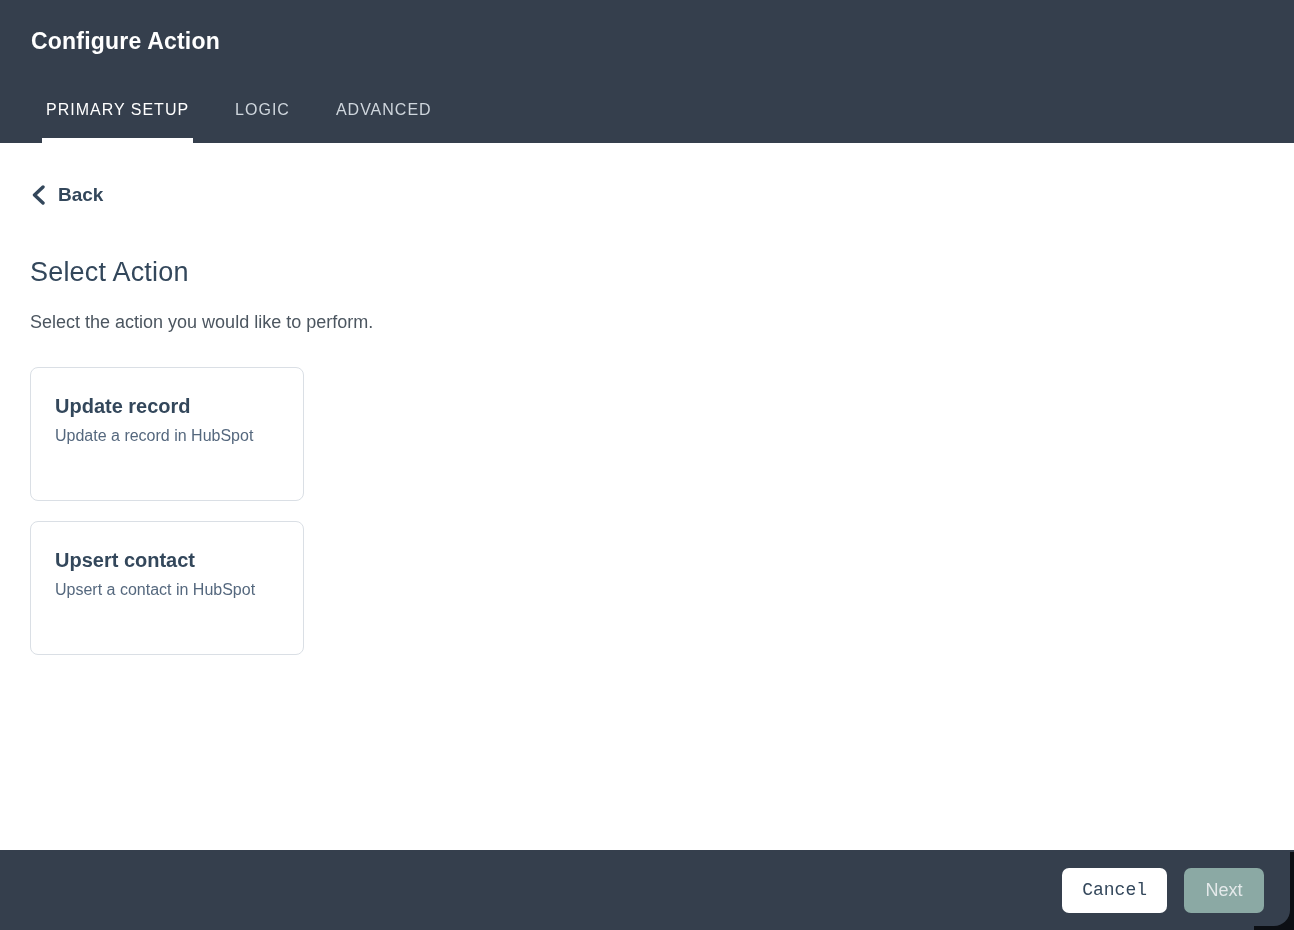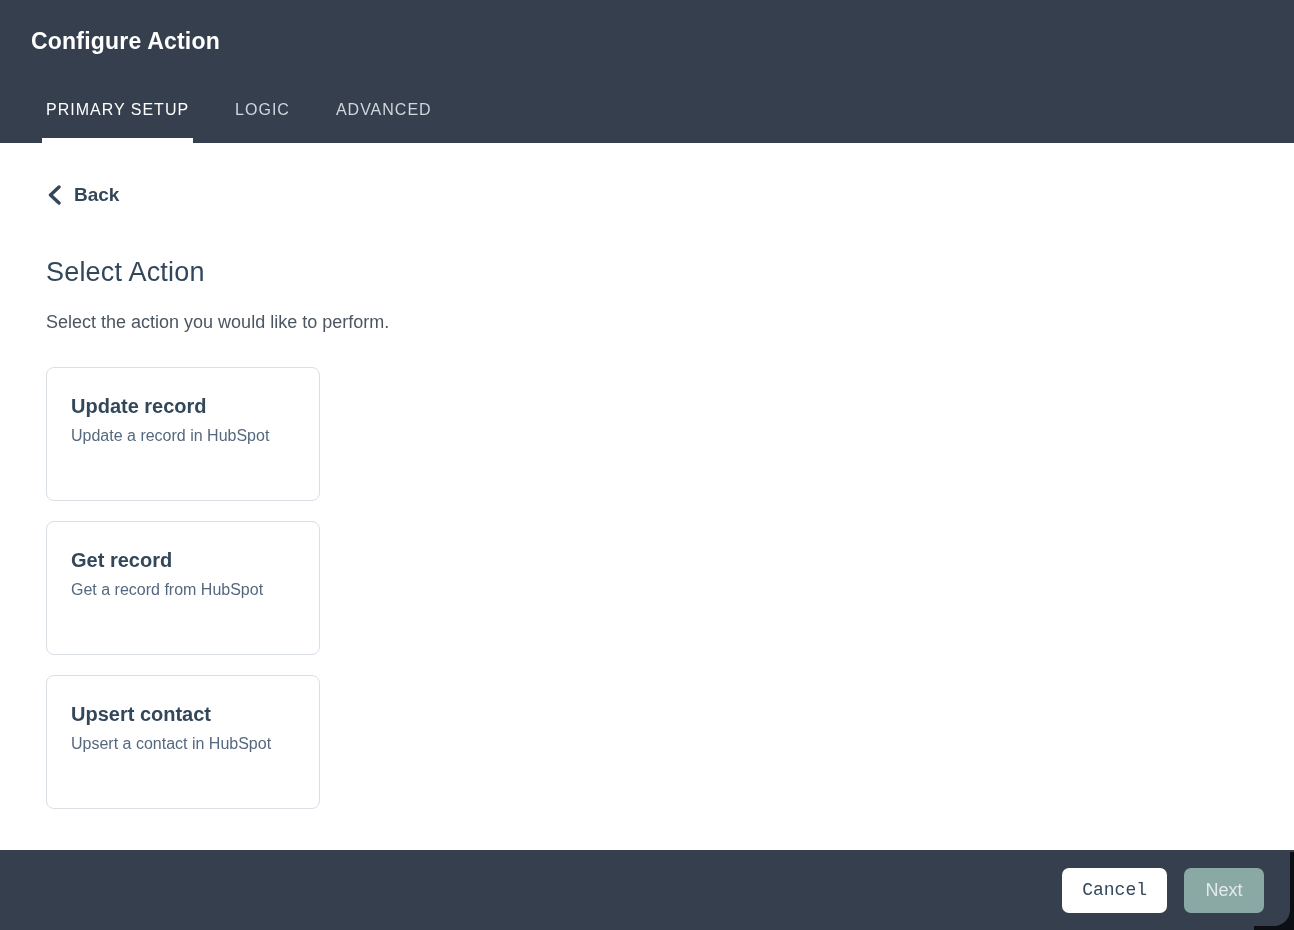--- a/index.html
+++ b/index.html
@@ -51,21 +51,21 @@
   .tab.active::after {
     content: "";
     position: absolute;
     left: 0; right: 0; bottom: 0;
     height: 5px;
     background: #ffffff;
   }
 
   
   .content {
-    padding: 0 46px;
+    padding: 0 30px;
   }
   .back-row {
     margin-top: 41px;
     display: inline-flex;
     align-items: center;
     gap: 11px;
     cursor: pointer;
     color: #33475b;
   }
   .back-row svg { display: block; }
@@ -201,24 +201,20 @@
     <div class="page-heading">Select Action</div>
     <div class="page-desc">Select the action you would like to perform.</div>
 
     <div class="cards">
 
       <div class="card">
         <div class="card-title">Update record</div>
         <div class="card-desc">Update a record in HubSpot</div>
       </div>
 
-      <div class="card">
-        <div class="card-title">Get record</div>
-        <div class="card-desc">Get a record from HubSpot</div>
-      </div>
 
 
       <div class="card">
         <div class="card-title">Upsert contact</div>
         <div class="card-desc">Upsert a contact in HubSpot</div>
       </div>
 
     </div>
   </div>
 

